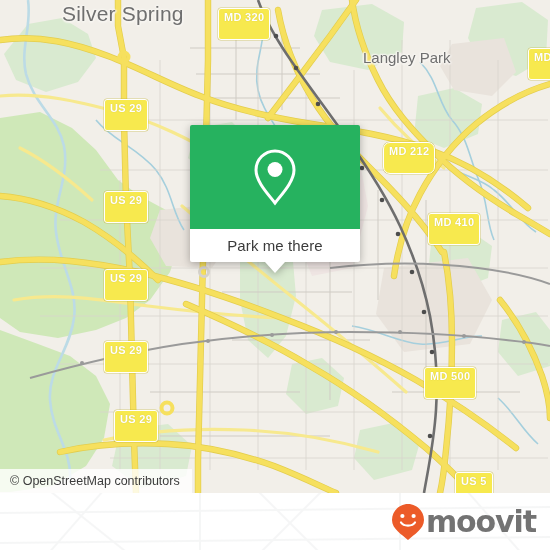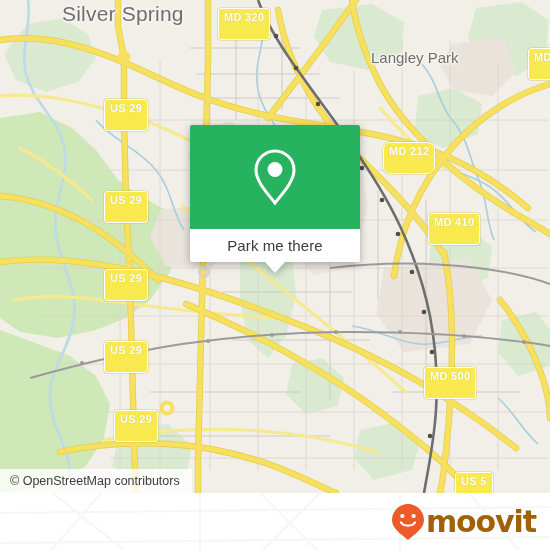--- a/index.html
+++ b/index.html
@@ -158,21 +158,21 @@
   #brand {
     position: absolute;
     right: 14px;
     top: 50%;
     transform: translateY(-50%);
     display: flex;
     align-items: center;
     gap: 1px;
   }
   #brand-name {
-    color: #a16207;
+    color: #737373;
     font-size: 30px;
     font-weight: bold;
     font-family: "DejaVu Sans", sans-serif;
     letter-spacing: -1.1px;
     line-height: 1;
   }
 </style>
 </head>
 <body>
 
@@ -333,21 +333,21 @@
         <circle cx="336" cy="332" r="2"></circle>
           <circle cx="400" cy="332" r="2"></circle>
         <circle cx="464" cy="336" r="2"></circle>
           <circle cx="524" cy="342" r="2"></circle>
       </g>
       <path class="railt" d="M330,268 C380,262 430,262 478,268 C510,272 534,278 550,284"></path>
     </svg>
 
     <div class="place-label place-city" style="left:62px; top:2px;">Silver Spring</div>
 
-    <div class="place-label place-town" style="left:363px; top:50px; width:58px;margin-left:8px;">
+    <div class="place-label place-town" style="left:363px; top:50px; width:58px;">
       <span>Langley Park</span>
     </div>
 
     <div class="shield" style="left:218px; top:8px;">MD 320</div>
     <div class="shield" style="left:104px; top:99px;">US 29</div>
     <div class="shield" style="left:383px; top:142px;border-radius:7px;">MD 212</div>
     <div class="shield" style="left:528px; top:48px;">MD</div>
     <div class="shield" style="left:104px; top:191px;">US 29</div>
     <div class="shield" style="left:428px; top:213px;">MD 410</div>
     <div class="shield" style="left:104px; top:269px;">US 29</div>

